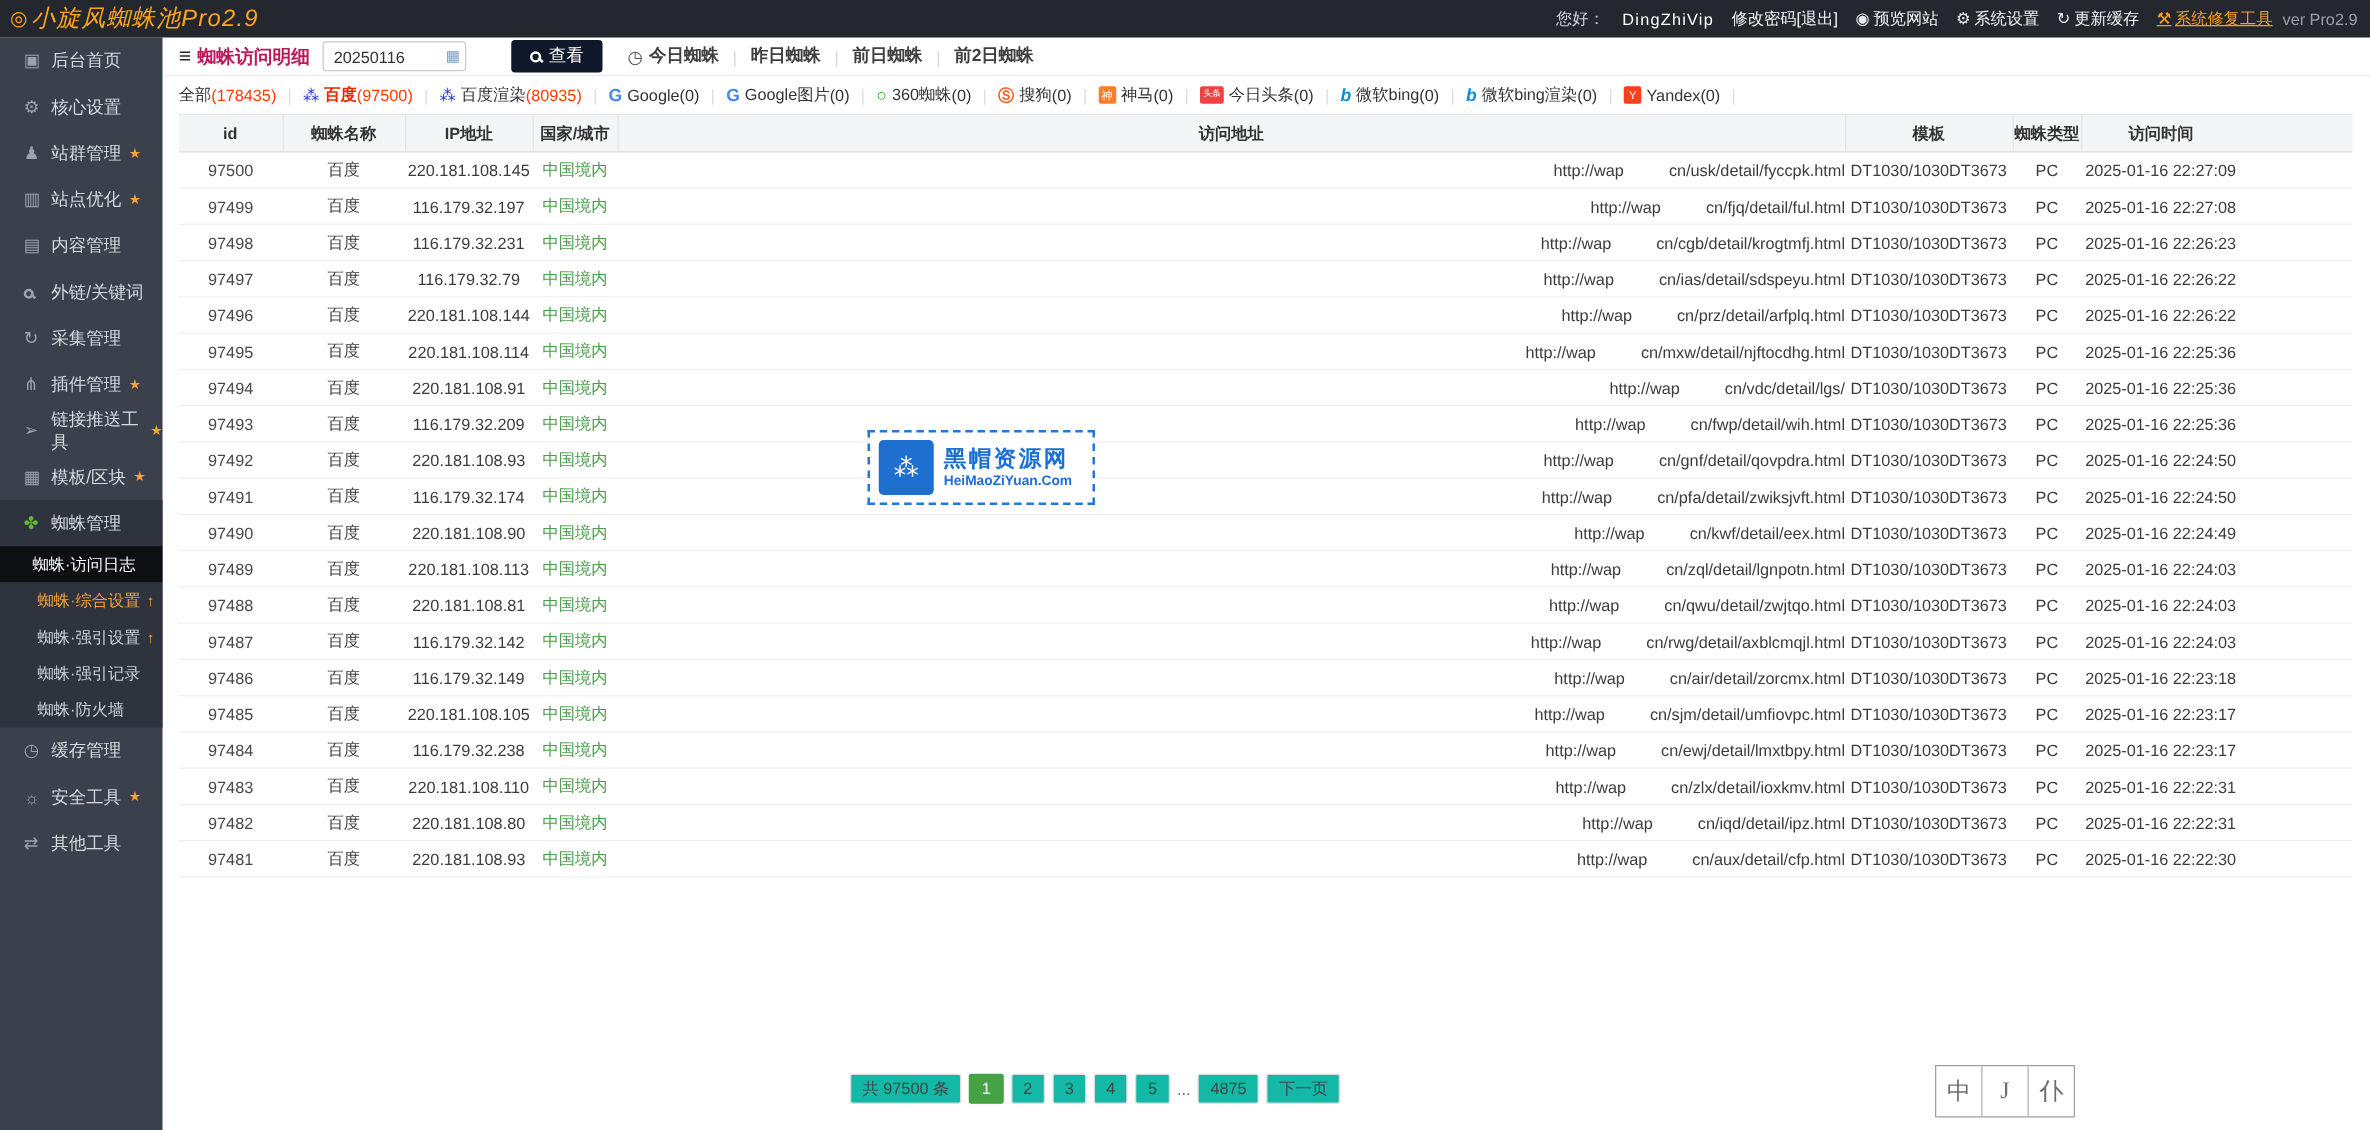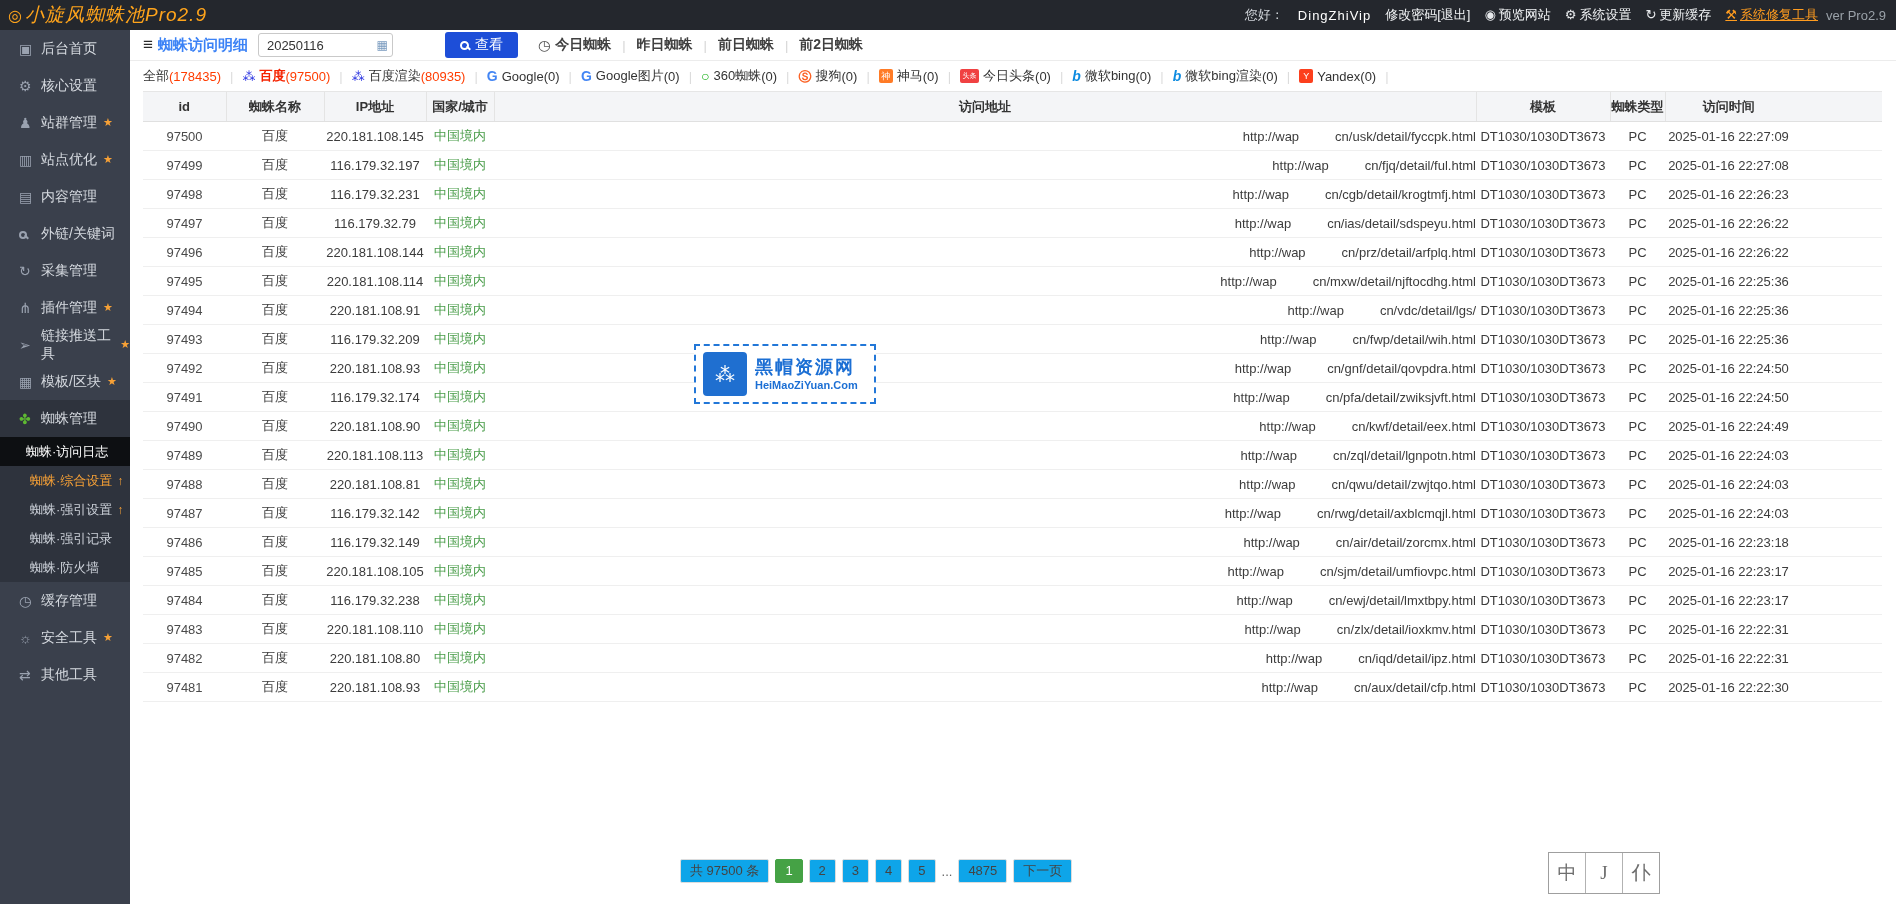--- a/index.html
+++ b/index.html
@@ -37,26 +37,26 @@
   .side-sub.orange .s-label { color:#f7a136; }
   .s-arrow { color:#f7a136; font-size:12px; font-weight:700; margin-left:5px; }
   .grouped { background:#2e333d; }
 
   
   .main { position:absolute; top:30px; left:130px; width:1766px; height:874px; background:#fff; }
 
   .toolbar { height:31px; display:flex; align-items:center; border-bottom:1px solid #ececec; }
   .tb-title { margin-left:13px; display:flex; align-items:center; }
   .list-ico { font-size:17px; font-weight:700; color:#2a2a2a; margin-right:5px; }
-  .tb-title-text { font-size:15px; font-weight:700; color:#3b82f6; }
+  .tb-title-text { font-size:15px; font-weight:700; color:#be185d; }
   .date-wrap { position:relative; margin-left:10px; }
-  .date-input { width:135px; height:24px; border:1px solid #c9c9c9; border-radius:3px;
+  .date-input { width:115px; height:24px; border:1px solid #c9c9c9; border-radius:3px;
     padding:0 22px 0 8px; font-size:13px; color:#333; font-family:inherit; }
   .cal-ico { position:absolute; right:5px; top:5px; font-size:12px; color:#7a9bbf; }
-  .view-btn { margin-left:52px; height:26px; background:#1d4ed8; color:#fff; border:none; border-radius:3px;
+  .view-btn { margin-left:36px; height:26px; background:#0f172a; color:#fff; border:none; border-radius:3px;
     padding:0 15px; font-size:14px; display:flex; align-items:center; cursor:pointer; font-family:inherit; }
   .view-btn .mag { color:#fff; margin-right:6px; }
   .mag { box-sizing:border-box; display:inline-block; width:9px; height:9px; border:2px solid currentColor;
     border-radius:50%; position:relative; }
   .mag::after { content:""; position:absolute; width:5px; height:2px; background:currentColor;
     transform:rotate(45deg); right:-4px; bottom:-1px; }
   .quick { margin-left:20px; display:flex; align-items:center; }
   .clock-ico { color:#555; font-size:14px; margin-right:5px; }
   .q-link { font-size:14px; font-weight:700; color:#404040; }
   .q-sep { color:#d5d5d5; margin:0 11px; font-size:13px; }
@@ -82,21 +82,21 @@
   tbody td { height:29px; border-bottom:1px solid #efefef; font-size:13px; color:#3c3c3c;
     text-align:center; white-space:nowrap; overflow:hidden; }
   td.c-id { color:#4a4a4a; }
   td.c-country { color:#4a9d4a; }
   td.c-url { text-align:right; padding-left:14px; }
   .urlmask { display:inline-block; width:36px; }
   th.c-time, td.c-time { padding-right:90px; }
 
   
   .pagination { margin-top:157px; display:flex; align-items:center; padding-left:550px; }
-  .pg-box { height:24px; line-height:22px; border:1px solid #dcdcdc; border-radius:2px; background:#0ea5e9;
+  .pg-box { height:24px; line-height:22px; border:1px solid #dcdcdc; border-radius:2px; background:#14b8a6;
     padding:0 9px; font-size:13px; color:#444; margin-right:6px; }
   .pg-box.active { background:#45a245; border-color:#45a245; color:#fff; }
   .pg-ellipsis { color:#666; margin-right:6px; font-size:13px; }
 
   
   .watermark { position:absolute; left:564px; top:314px; width:182px; height:60px; background:#fff;
     border:2px dashed #2277d8; display:flex; align-items:center; padding-left:7px; z-index:8; }
   .wm-logo { width:44px; height:44px; background:#1f6fd0; border-radius:4px; color:#fff;
     display:flex; align-items:center; justify-content:center; font-size:20px; flex:0 0 44px; }
   .wm-text { margin-left:8px; }

